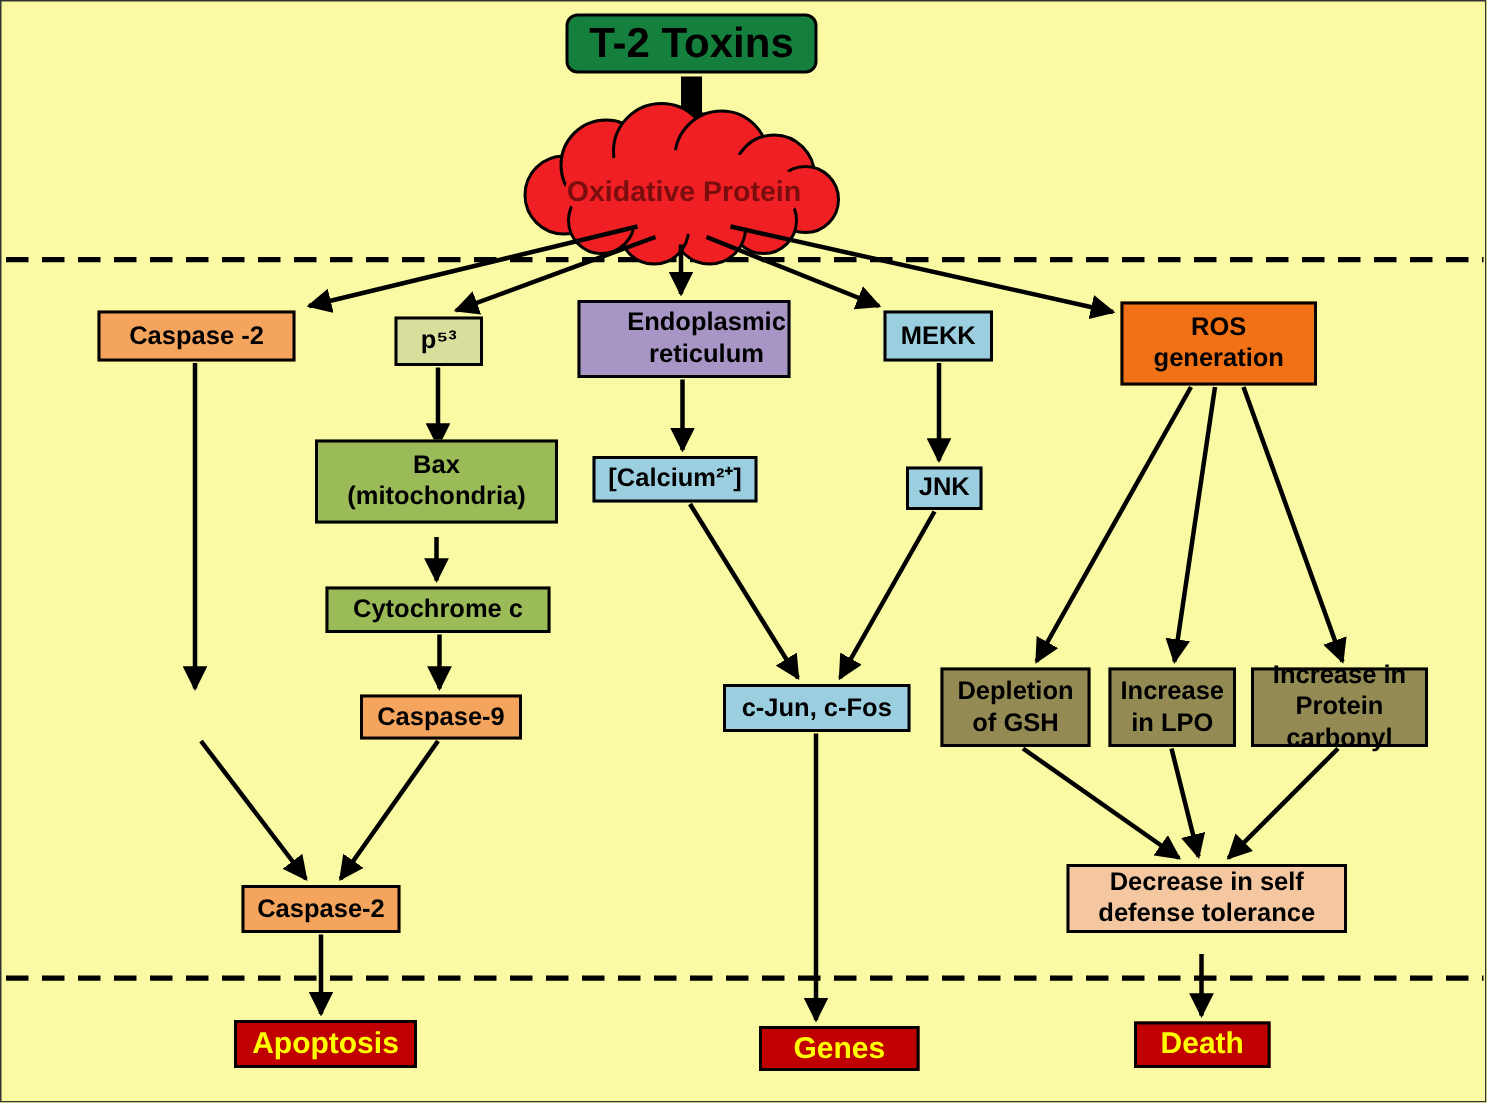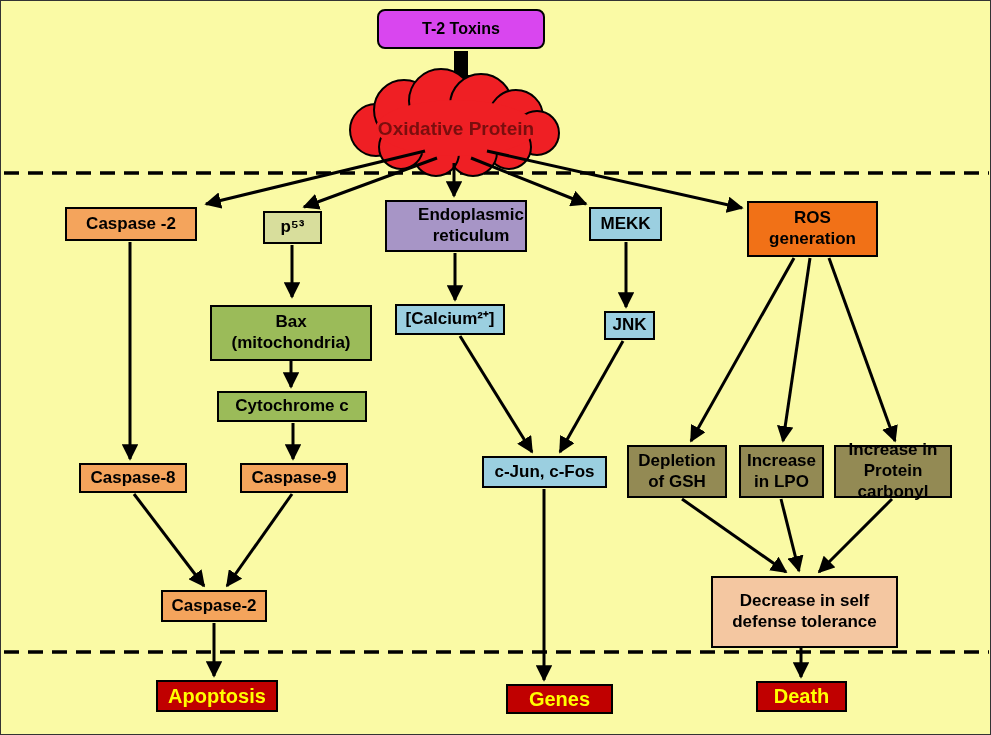--- a/index.html
+++ b/index.html
@@ -8,21 +8,21 @@
     position:relative; width:991px; height:735px;
     background:#FAFAA5; border:1px solid #333; overflow:hidden;
   }
   .layer { position:absolute; left:0; top:0; width:991px; height:735px; }
   .node {
     position:absolute; display:flex; align-items:center; justify-content:center;
     text-align:center; font-weight:bold; color:#000;
     border:2px solid #000; white-space:pre-line; line-height:1.22; font-size:17px;
     z-index:2;
   }
-  .t2      { background:#d946ef; border-width:2.5px; border-radius:8px; font-size:16px; }
+  .t2      { background:#15803d; border-width:2.5px; border-radius:8px; font-size:28px; }
   .orange  { background:#F4A45C; }
   .p53box  { background:#D8DE9C; }
   .purple  { background:#A795C6; }
   .blue    { background:#9BCFE0; }
   .ros     { background:#F17117; }
   .green   { background:#9BBB59; }
   .olive   { background:#938A54; }
   .peach   { background:#F4C7A1; }
   .result  { background:#C00000; color:#FFFF00; font-size:20px; }
   .cloud-label {
@@ -102,47 +102,46 @@
   <div class="node p53box" style="left:262px; top:210px; width:59px; height:33px;">p⁵³</div>
 
   <div class="node purple" style="left:384px; top:199px; width:142px; height:52px;padding-left:30px;">Endoplasmic
 reticulum</div>
 
   <div class="node blue" style="left:588px; top:206px; width:73px; height:34px;">MEKK</div>
 
   <div class="node ros" style="left:746px; top:200px; width:131px; height:56px;">ROS
 generation</div>
 
-  <div class="node green" style="left:209px; top:304px; width:162px; height:56px;">Bax
+  <div class="node green" style="left:209px; top:292px; width:162px; height:56px;">Bax
 (mitochondria)</div>
 
   <div class="node green" style="left:216px; top:390px; width:150px; height:31px;">Cytochrome c</div>
 
   <div class="node blue" style="left:394px; top:303px; width:110px; height:31px;">[Calcium²⁺]</div>
 
   <div class="node blue" style="left:603px; top:310px; width:51px; height:29px;">JNK</div>
 
-  <div class="node orange" style="left:78px; top:462px; width:108px; height:30px;">Caspase-8</div>
 
   <div class="node orange" style="left:239px; top:462px; width:108px; height:30px;">Caspase-9</div>
 
   <div class="node blue" style="left:481px; top:455px; width:125px; height:32px;">c-Jun, c-Fos</div>
 
   <div class="node olive" style="left:626px; top:444px; width:100px; height:53px;">Depletion
 of GSH</div>
 
   <div class="node olive" style="left:738px; top:444px; width:85px; height:53px;">Increase
 in LPO</div>
 
   <div class="node olive" style="left:833px; top:444px; width:118px; height:53px;">Increase in
 Protein carbonyl</div>
 
   <div class="node orange" style="left:160px; top:589px; width:106px; height:32px;">Caspase-2</div>
 
-  <div class="node peach" style="left:710px; top:575px; width:187px; height:72px;">Decrease in self
+  <div class="node peach" style="left:710px; top:575px; width:187px; height:46px;">Decrease in self
 defense  tolerance</div>
 
   <div class="node result" style="left:155px; top:679px; width:122px; height:32px;">Apoptosis</div>
 
   <div class="node result" style="left:489px; top:683px; width:107px; height:30px;margin-left:16px;">Genes</div>
 
   <div class="node result" style="left:755px; top:680px; width:91px; height:31px;">Death</div>
 
 </div>
 

